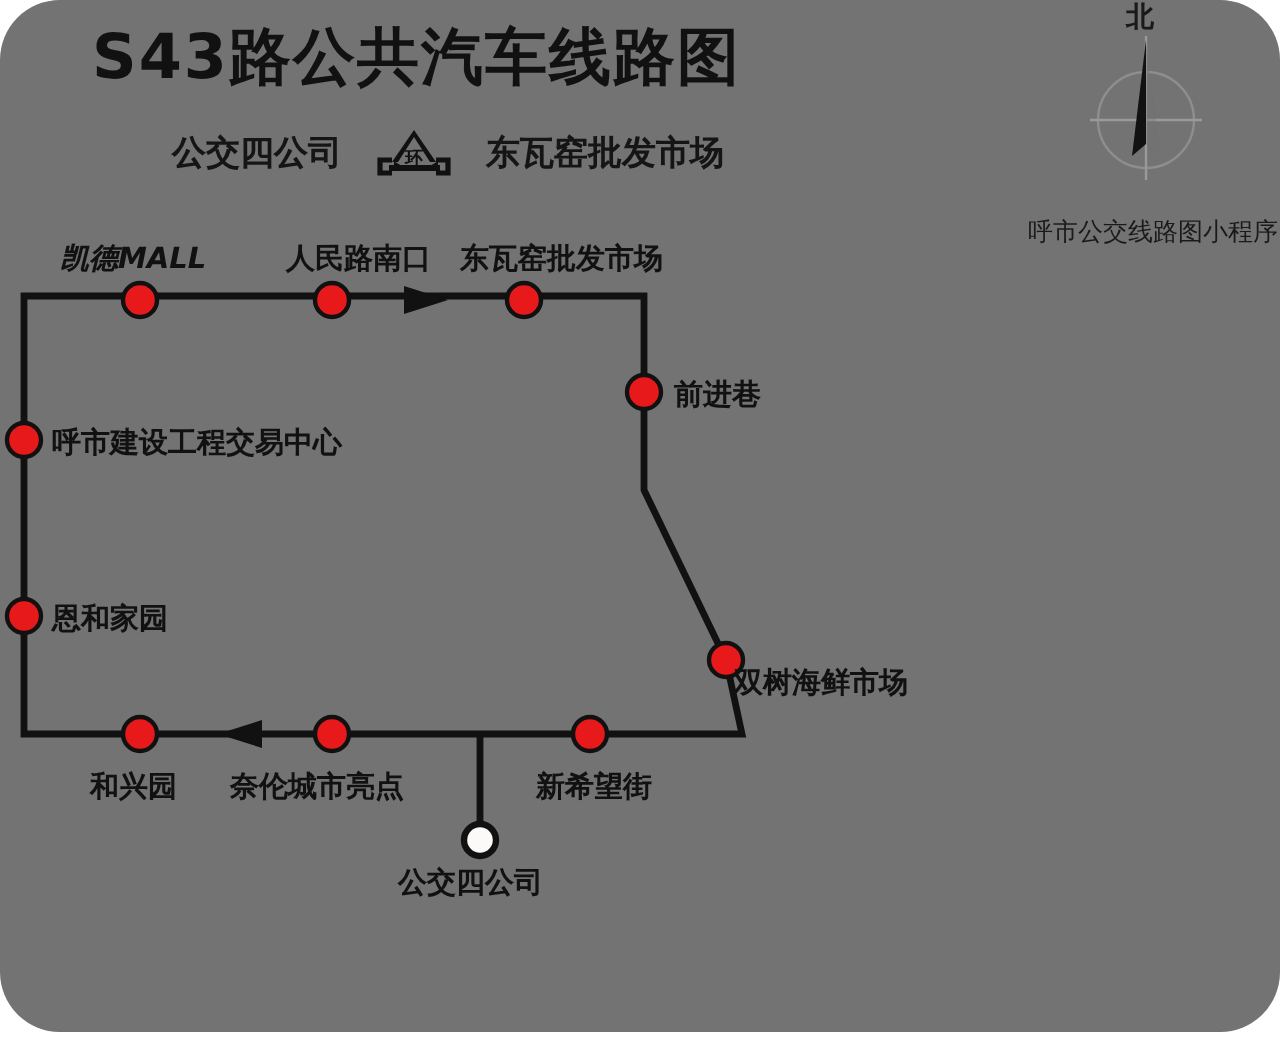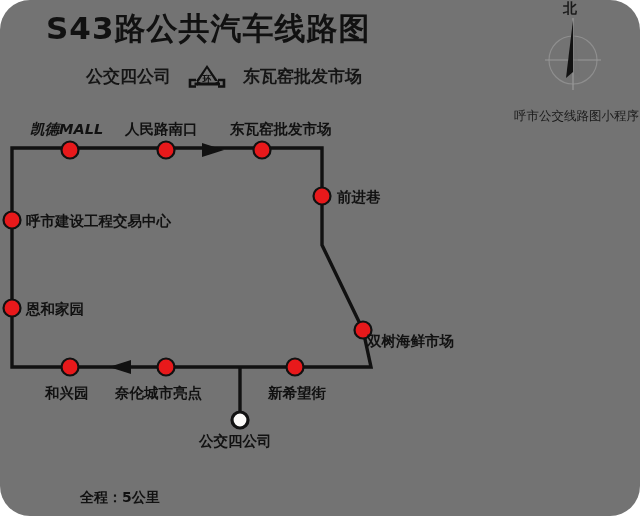--- a/index.html
+++ b/index.html
@@ -157,30 +157,29 @@
         <circle cx="166" cy="367" r="8.5" fill="#e8191b" stroke="#111111" stroke-width="2.2"></circle>
         <circle cx="70" cy="367" r="8.5" fill="#e8191b" stroke="#111111" stroke-width="2.2"></circle>
         <circle cx="12" cy="308" r="8.5" fill="#e8191b" stroke="#111111" stroke-width="2.2"></circle>
         <circle cx="12" cy="220" r="8.5" fill="#e8191b" stroke="#111111" stroke-width="2.2"></circle>
       </g>
     <circle id="terminus-marker" cx="240" cy="420" r="8" fill="#fbfaf8" stroke="#111111" stroke-width="3.2"></circle>
   </svg>
 
   <div id="stop-labels">
       <div class="stop-label" style="left: 30px; top: 120px; font-style: italic;">凯德MALL</div>
-      <div class="stop-label" style="left: 125px; top: 120px;">人民路南口</div>
+      <div class="stop-label" style="left: 143px; top: 120px;">人民路南口</div>
       <div class="stop-label" style="left: 230px; top: 120px;">东瓦窑批发市场</div>
       <div class="stop-label" style="left: 337px; top: 188px;">前进巷</div>
       <div class="stop-label" style="left: 367px; top: 322px; margin-top: 10px;">双树海鲜市场</div>
       <div class="stop-label" style="left: 268px; top: 384px;">新希望街</div>
       <div class="stop-label" style="left: 115px; top: 384px;">奈伦城市亮点</div>
       <div class="stop-label" style="left: 45px; top: 384px;">和兴园</div>
       <div class="stop-label" style="left: 26px; top: 300px;">恩和家园</div>
       <div class="stop-label" style="left: 26px; top: 212px;">呼市建设工程交易中心</div>
     </div>
 
   <div class="terminus-label" id="terminus-label" style="left:199px; top:432px;">公交四公司</div>
 
   <div class="footer">
-    <div>全程：5公里</div>
   </div>
 
 </div>
 
 </body></html>

